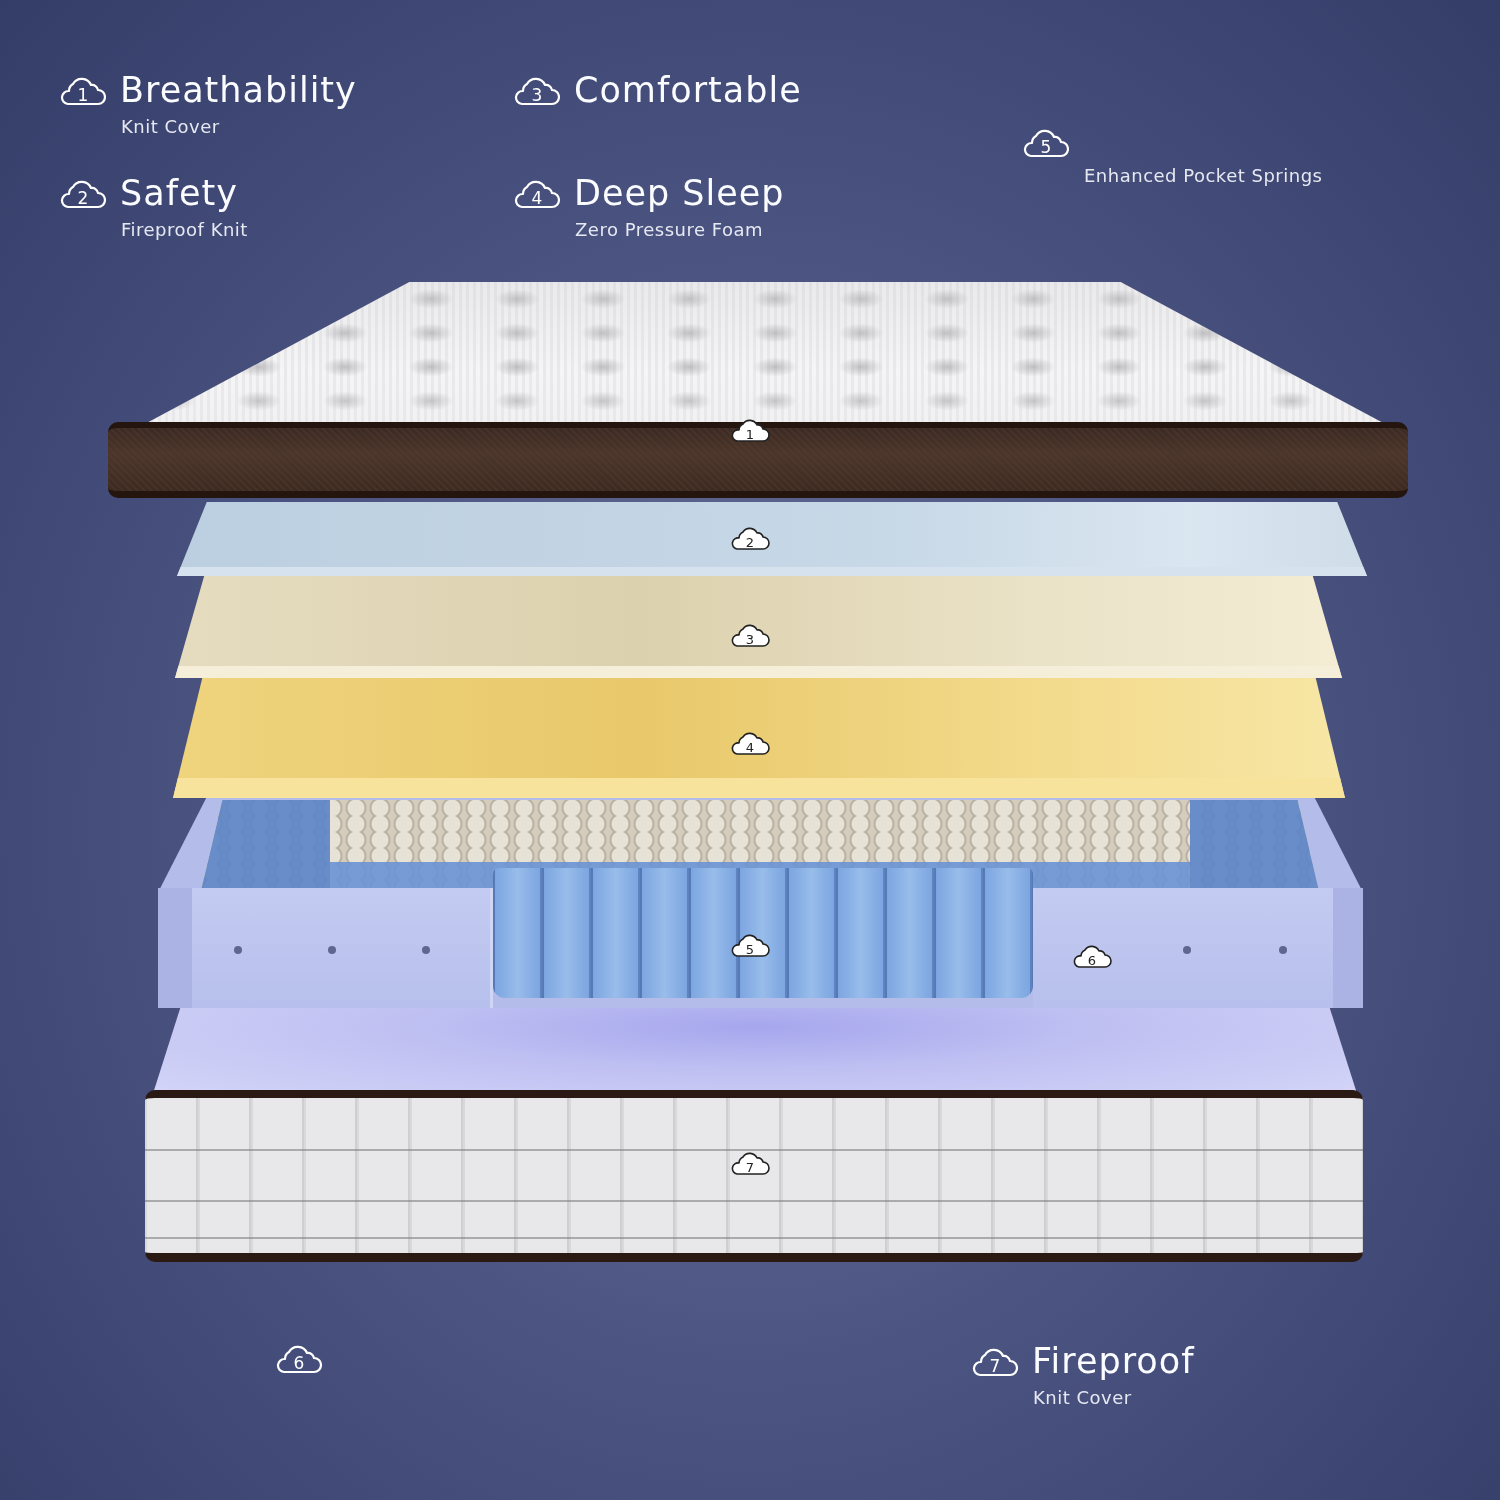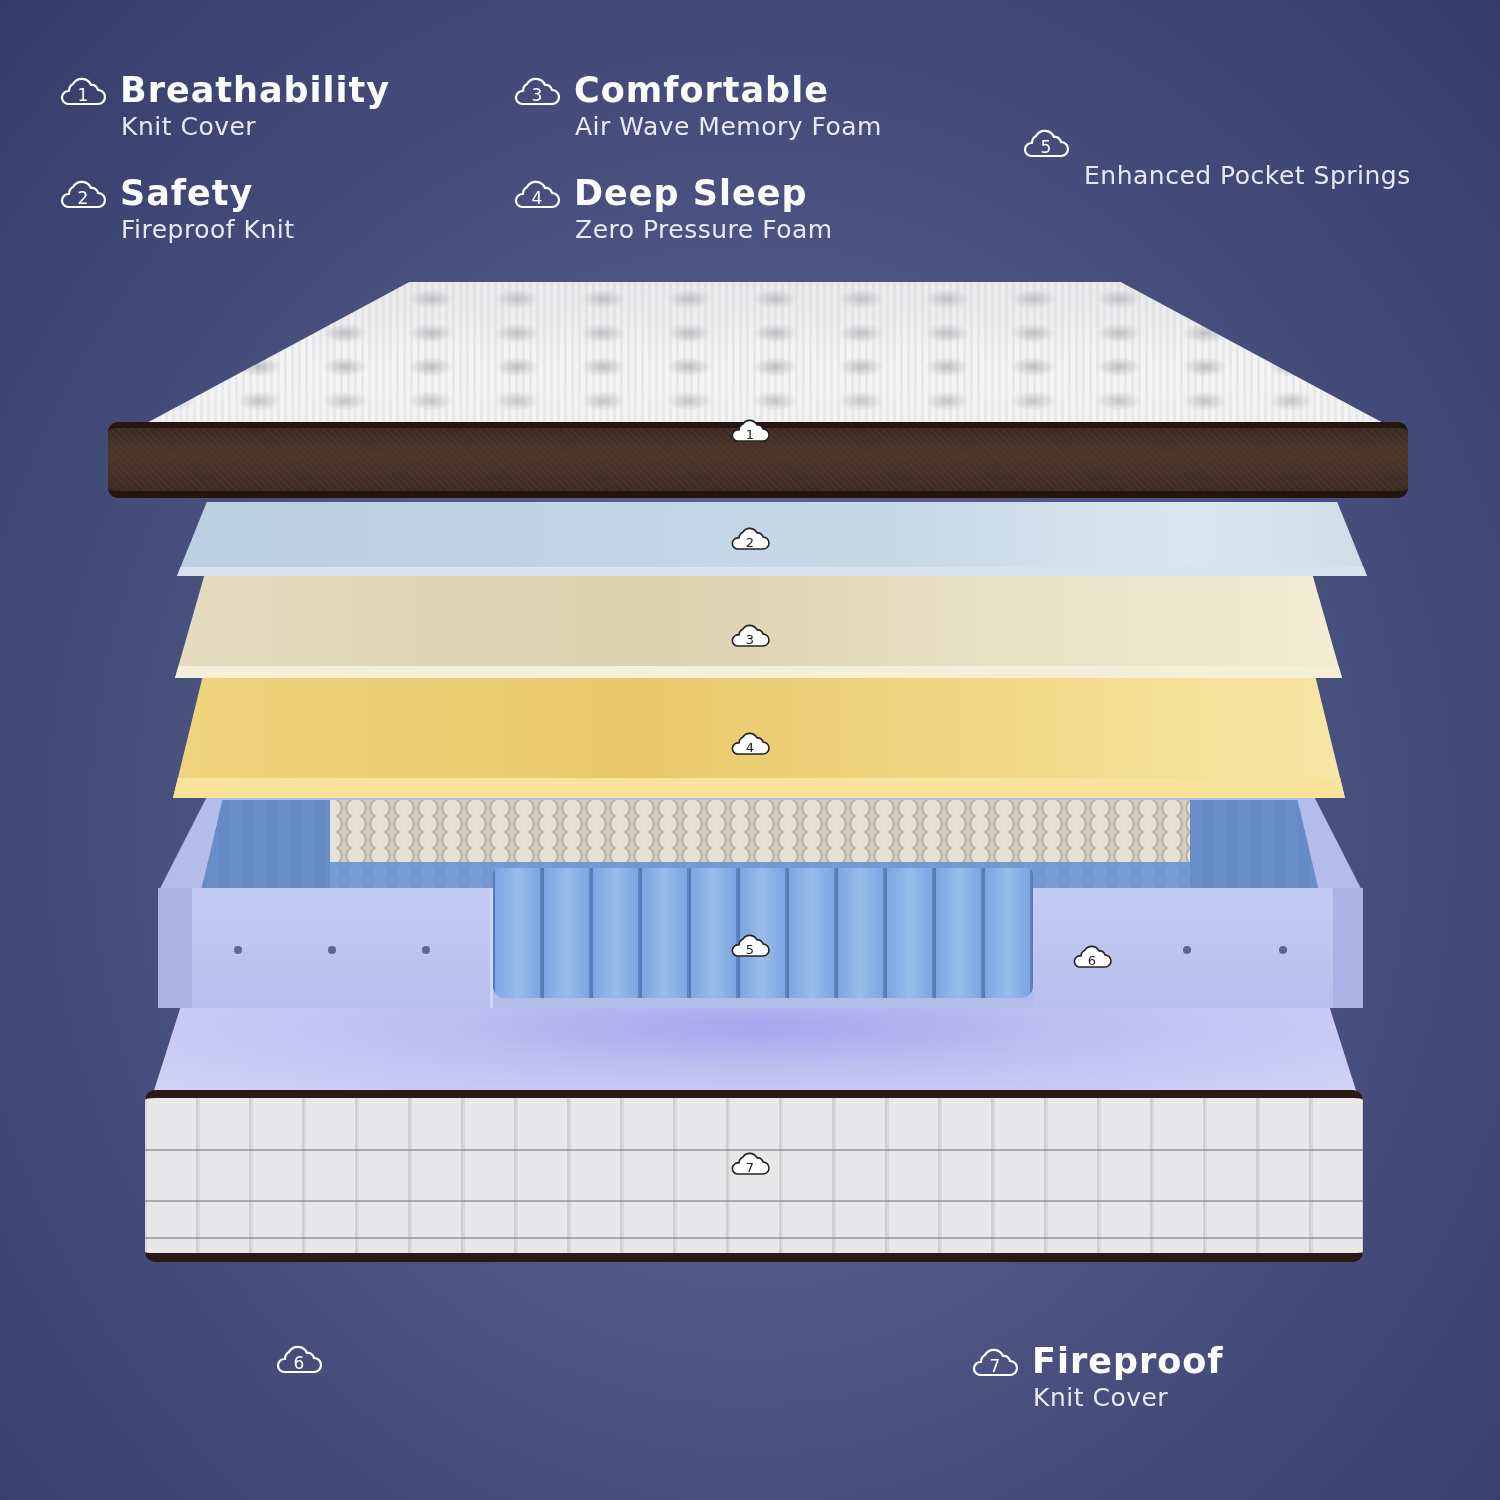--- a/index.html
+++ b/index.html
@@ -6,22 +6,22 @@
   html, body { width: 1500px; height: 1500px; overflow: hidden; }
   body {
     font-family: "DejaVu Sans", "Liberation Sans", sans-serif;
     background: radial-gradient(ellipse at 50% 55%, #6b7499 0%, #4d5683 45%, #343d68 100%);
     position: relative;
     color: #fff;
   }
   .feature { position: absolute; }
   .feature .row { display: flex; align-items: center; }
   .feature .icon { width: 48px; height: 34px; margin-right: 14px; flex: none; }
-  .feature .title { font-size: 35px; font-weight: 700; letter-spacing: 1px; line-height: 40px; color: #fbfcff; }
-  .feature .sub { font-size: 25px; letter-spacing: 0.5px; color: #e6e8f2; margin-left: 63px; margin-top: 0px; line-height: 34px; }
+  .feature .title { font-size: 35px; font-weight: 400; letter-spacing: 1px; line-height: 40px; color: #fbfcff; }
+  .feature .sub { font-size: 18px; letter-spacing: 0.5px; color: #e6e8f2; margin-left: 63px; margin-top: 0px; line-height: 34px; }
 
   
   .layer { position: absolute; }
   .top-quilt {
     left: 130px; top: 282px; width: 1270px; height: 150px;
     clip-path: polygon(22% 0, 78% 0, 100% 100%, 0 100%);
     background:
       radial-gradient(ellipse 32px 14px at 50% 50%, rgba(150,150,155,0.55) 0%, rgba(255,255,255,0) 70%) 0 0/86px 34px,
       repeating-linear-gradient(90deg, #e9e9eb 0 3px, #f5f5f6 3px 7px),
       #eeeeef;
@@ -145,21 +145,20 @@
 </div>
 
 <div class="feature" style="left:512px; top:70px;">
   <div class="row">
     <svg class="icon" viewBox="0 0 48 34">
         <use href="#cloud-outline"></use>
         <text x="25" y="28" text-anchor="middle" font-size="17" fill="#fff" font-family="DejaVu Sans, sans-serif">3</text>
       </svg>
     <span class="title">Comfortable</span>
   </div>
-  <div class="sub">Air Wave Memory Foam</div>
 </div>
 
 <div class="feature" style="left:512px; top:173px;">
   <div class="row">
     <svg class="icon" viewBox="0 0 48 34">
         <use href="#cloud-outline"></use>
         <text x="25" y="28" text-anchor="middle" font-size="17" fill="#fff" font-family="DejaVu Sans, sans-serif">4</text>
       </svg>
     <span class="title">Deep Sleep</span>
   </div>

